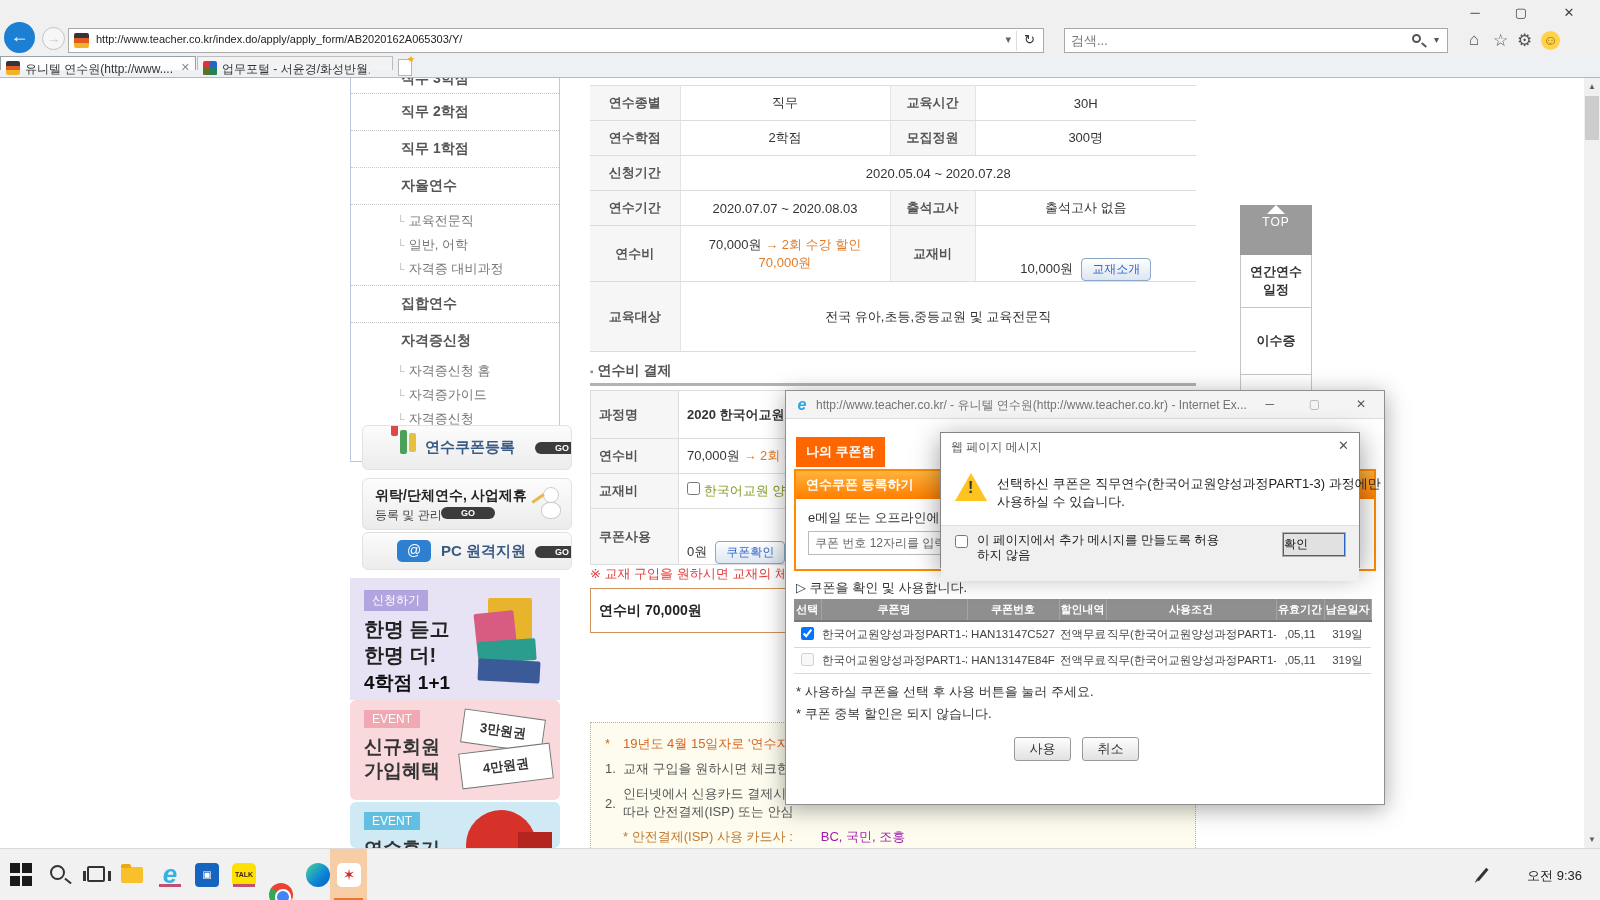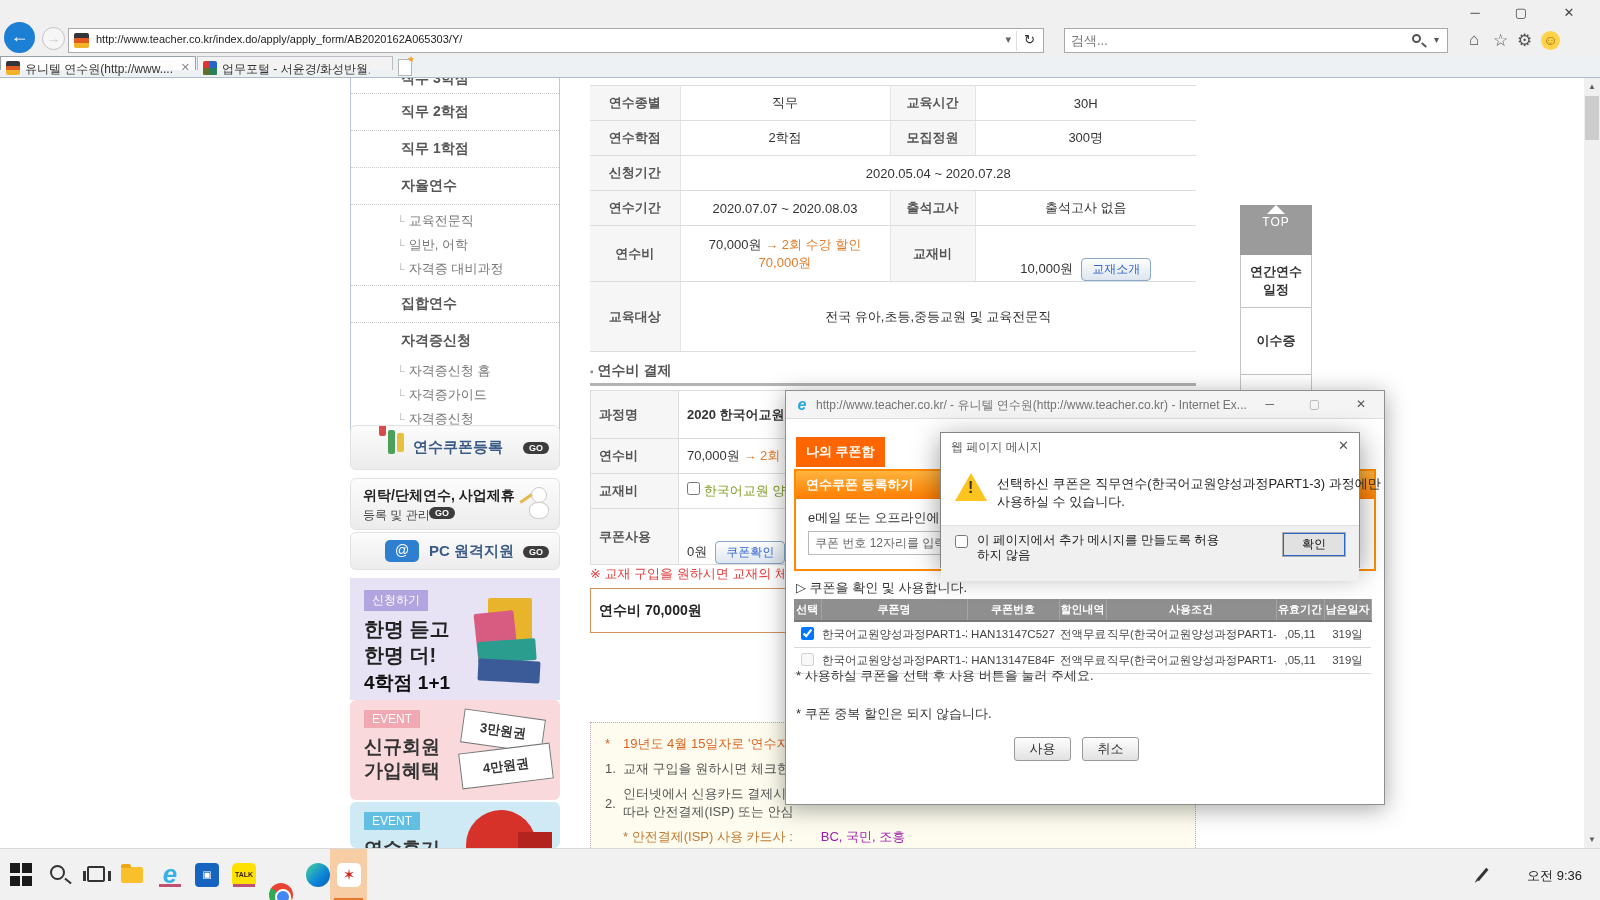--- a/index.html
+++ b/index.html
@@ -58,23 +58,23 @@
   .m-top { padding:9px 0 9px 50px; font-size:14px; font-weight:bold; color:#555; }
   .m-top.sep { border-top:1px dotted #c8c8c8; }
   .m-clip { height:12px; overflow:hidden; }
   .m-clip div { margin-top:-14px; }
   .m-sub { padding:3px 0 3px 46px; font-size:13px; color:#777; }
   .m-sub .tick { color:#bbb; font-size:11px; margin-right:4px; }
   .m-subgroup { border-top:1px dotted #c8c8c8; padding:4px 0; }
 
   
   .banner { position:absolute; left:350px; width:210px; border-radius:6px; overflow:hidden; }
-  .b-gray { background:linear-gradient(180deg,#fcfcfc,#ececec); border:1px solid #e2e2e2; }
+  .b-gray { background:linear-gradient(180deg,#fcfcfc,#ececec); border:1px solid #e2e2e2;margin-left:12px; }
   .gobadge { display:inline-block; background:#3c3c3c; color:#fff; font-size:9px; font-weight:bold;
-    padding:1px 6px; border-radius:8px; vertical-align:middle; }
+    padding:1px 20px; border-radius:8px; vertical-align:middle; }
   .b1 { top:347px; height:45px; }
   .b1 .pencils { position:absolute; left:28px; top:10px; }
   .pencil { position:absolute; bottom:0; width:7px; border-radius:2px; }
   .b1 .t { position:absolute; left:62px; top:12px; font-size:15px; font-weight:bold; color:#3a5a86; }
   .b1 .gobadge { position:absolute; left:172px; top:16px; }
   .b2 { top:400px; height:52px; }
   .b2 .t { position:absolute; left:12px; top:8px; font-size:14px; font-weight:bold; color:#222; }
   .b2 .s { position:absolute; left:12px; top:28px; font-size:12px; color:#444; }
   .b2 .gobadge { position:absolute; left:78px; top:28px; }
   .b2 .figure { position:absolute; right:10px; top:8px; width:26px; height:34px; }
@@ -193,21 +193,21 @@
   .a-close { position:absolute; right:10px; top:5px; font-size:13px; color:#555; }
   .a-warn { position:absolute; left:14px; top:40px; width:0; height:0; border-left:16px solid transparent;
     border-right:16px solid transparent; border-bottom:28px solid #fdc31f; }
   .a-warn::after { content:"!"; position:absolute; left:-3px; top:6px; font-size:16px; font-weight:bold; color:#333; }
   .a-msg1 { position:absolute; left:56px; top:42px; font-size:13px; color:#222; white-space:nowrap; }
   .a-msg2 { position:absolute; left:56px; top:60px; font-size:13px; color:#222; }
   .a-footer { position:absolute; left:0; top:92px; width:100%; height:56px; background:#f0f0f0; border-top:1px solid #e0e0e0; }
   .a-check { position:absolute; left:14px; top:9px; }
   .a-checklabel { position:absolute; left:36px; top:7px; width:250px; font-size:12.5px; color:#222; line-height:15px; }
   .a-ok { position:absolute; right:14px; top:7px; width:62px; height:23px; background:#e1e1e1;
-    border:1px solid #2a66c8; outline:1px solid #adadad; font-size:12px; color:#111; text-align:center; line-height:21px; }
+    border:1px solid #2a66c8; outline:1px solid #adadad; font-size:12px; color:#111; line-height:21px; }
 
   
   .taskbar { position:absolute; left:0; top:848px; width:1600px; height:52px; background:#f1f1f1;
     border-top:1px solid #d9d9d9; z-index:30; }
   .tb-icon { position:absolute; top:14px; width:24px; height:24px; }
   .ticon-start { display:grid; grid-template-columns:10px 10px; grid-gap:2px; }
   .ticon-start div { width:10px; height:10px; background:#1a1a1a; }
   .ticon-search { border:2px solid #333; border-radius:50%; width:15px!important; height:15px!important; margin-top:2px; }
   .ticon-search::after { content:""; position:absolute; left:12px; top:13px; width:8px; height:2px; background:#333; transform:rotate(40deg); }
   .ticon-task { border:2px solid #333; width:18px!important; height:16px!important; margin-top:3px; border-radius:2px; }
@@ -489,21 +489,21 @@
         <td><input type="checkbox" disabled="disabled" style=""></td>
         <td class="ln">한국어교원양성과정PART1-3</td>
         <td>HAN13147E84F</td>
         <td>전액무료</td>
         <td class="ln">직무(한국어교원양성과정PART1-3)</td>
         <td>,05,11</td>
         <td>319일</td>
       </tr>
     </tbody>
       </table>
-    <div class="p-note" style="top:276px">* 사용하실 쿠폰을 선택 후 사용 버튼을 눌러 주세요.</div>
+    <div class="p-note" style="top:292px">* 사용하실 쿠폰을 선택 후 사용 버튼을 눌러 주세요.</div>
     <div class="p-note" style="top:314px">* 쿠폰 중복 할인은 되지 않습니다.</div>
     <div class="p-btn" style="left:228px">사용</div>
     <div class="p-btn" style="left:296px">취소</div>
   </div>
 
   <div class="alert">
     <div class="a-title">웹 페이지 메시지</div>
     <div class="a-close">✕</div>
     <div class="a-warn"></div>
     <div class="a-msg1">선택하신 쿠폰은 직무연수(한국어교원양성과정PART1-3) 과정에만</div>

